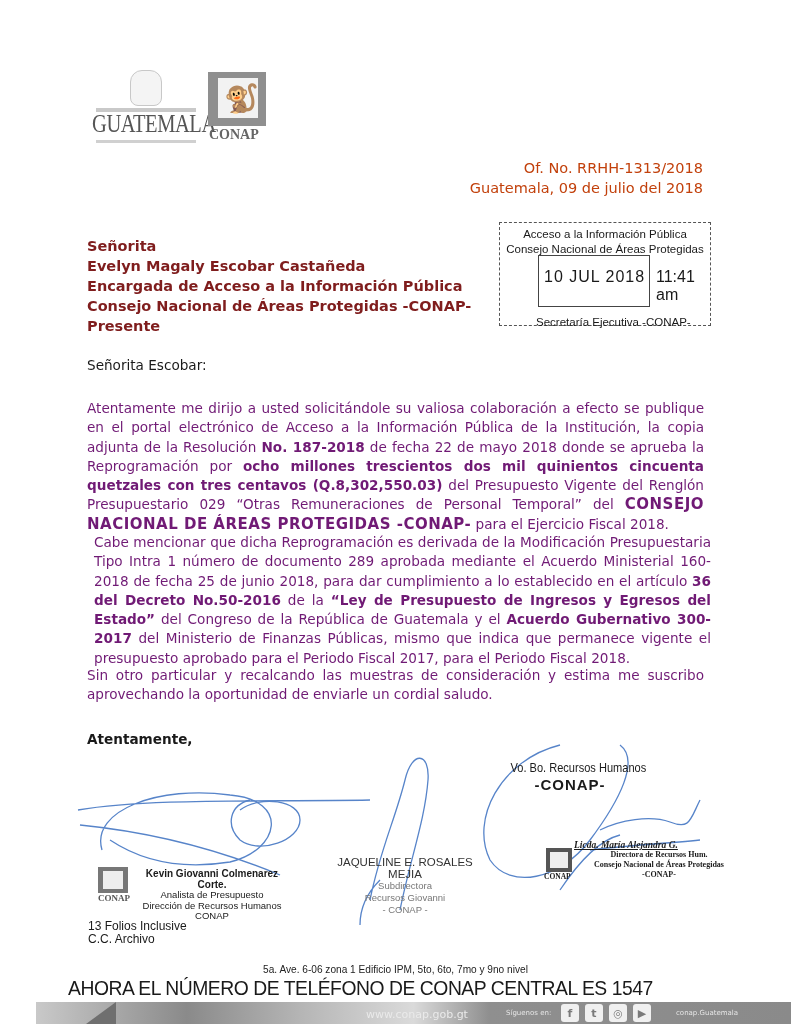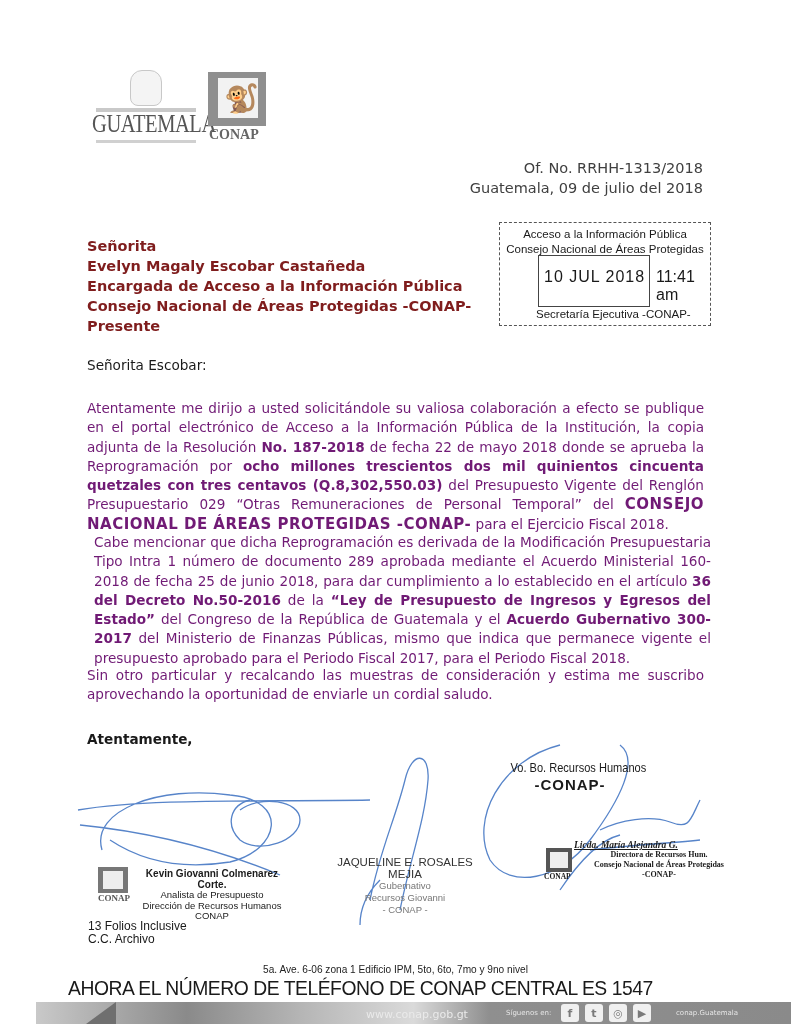--- a/index.html
+++ b/index.html
@@ -20,29 +20,29 @@
   #logo-guatemala .word { position: absolute; left: 0; top: 42px; font-size: 25px; letter-spacing: -0.5px; color: #555; transform: scaleX(0.82); transform-origin: left top; white-space: nowrap; }
   #logo-guatemala .small2 { position: absolute; left: 4px; top: 72px; width: 100px; height: 3px; background: #d0d0d0; }
 
   #logo-conap { left: 208px; top: 72px; width: 60px; height: 72px; }
   #logo-conap .box { position: absolute; left: 0; top: 0; width: 58px; height: 54px; background: #8f8f8f; }
   #logo-conap .inner { position: absolute; left: 10px; top: 6px; width: 40px; height: 40px; background: #f2f2f2; }
   #logo-conap .monkey { position: absolute; left: 16px; top: 10px; font-size: 28px; line-height: 34px; color: #222; }
   #logo-conap .name { position: absolute; left: 1px; top: 55px; font-size: 14px; font-weight: bold; color: #666; letter-spacing: 0px; }
 
   
-  #ref { right: 88px; top: 158px; text-align: right; font-size: 14.5px; line-height: 20px; color: #404040; }
+  #ref { right: 88px; top: 158px; text-align: right; font-size: 14.5px; line-height: 20px; color: #c2410c; }
 
   
   #stamp { left: 499px; top: 222px; width: 210px; height: 102px; border: 1px dashed #555; }
   #stamp .l1 { position: absolute; left: 0; right: 0; top: 4px; text-align: center; font-size: 11.5px; line-height: 15px; }
   #stamp .datebox { position: absolute; left: 38px; top: 32px; width: 110px; height: 50px; border: 1px solid #444; }
   #stamp .date { position: absolute; left: 44px; top: 45px; font-size: 16px; letter-spacing: 1px; }
   #stamp .time { position: absolute; left: 156px; top: 45px; font-size: 16px; }
-  #stamp .foot { position: absolute; left: 36px; top: 85px; font-size: 11.5px; }
+  #stamp .foot { position: absolute; left: 36px; top: 93px; font-size: 11.5px; }
 
   
   #address { left: 87px; top: 236px; font-size: 14.5px; font-weight: bold; line-height: 20px; color: #7f1d1d; }
 
   .para { left: 87px; width: 617px; font-size: 13.6px; line-height: 19.3px; text-align: justify; color: #701a75; }
   .para b { font-weight: bold; }
   #salutation { left: 87px; top: 357px; font-size: 13.6px; }
   #p1 { top: 399px; }
   #p2 { top: 533px; margin-left: 7px; }
   #p3 { top: 666px; }
@@ -169,21 +169,21 @@
   </div>
 </div>
 
 <div id="folios" class="abs narrow">
   <div>13 Folios Inclusive</div>
   <div>C.C.   Archivo</div>
 </div>
 
 <div id="sig-jaque" class="abs">
   <div>JAQUELINE E. ROSALES MEJIA</div>
-  <div class="sub">Gubernativo</div>
+  <div class="sub">Subdirectora</div>
   <div class="sub">Recursos Giovanni</div>
   <div class="sub">- CONAP -</div>
 </div>
 
 <div id="sig-maria" class="abs">
   <div class="mini">
       <div class="in"></div>
     </div>
   <div class="mini-name">CONAP</div>
   <div class="txt">

